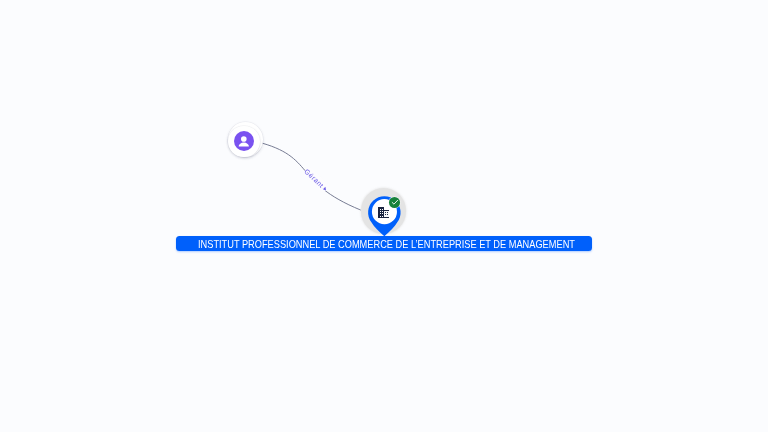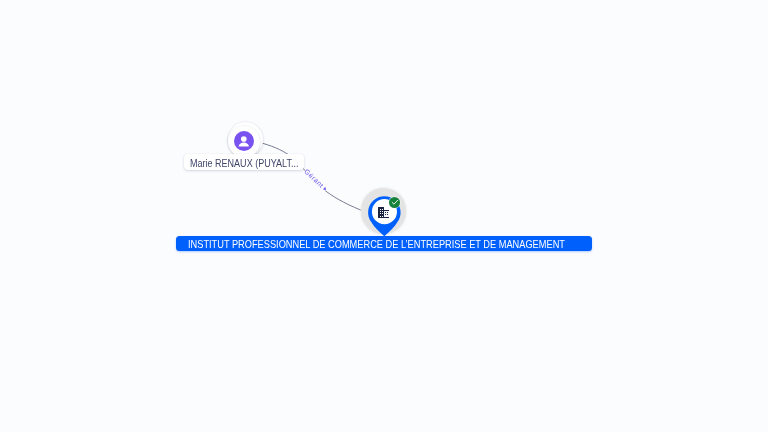--- a/index.html
+++ b/index.html
@@ -25,21 +25,21 @@
      padding:0 5.8px;height:16.2px;line-height:20.4px;}
   .person-label > span{display:inline-block;transform:scaleX(0.902);transform-origin:0 50%;
      width:108.4px;}
 
   
   .company-halo{position:absolute;border-radius:50%;background:#e4e4e4;
      box-shadow:0 0 2px 0.5px rgba(228,228,228,.8);}
   .company-pin{position:absolute;}
   .company-label{position:absolute;background:#0060fb;border-radius:3.5px;
      color:#ffffff;font-size:10.7px;white-space:nowrap;
-     padding:0 12px;line-height:16.7px;height:14.4px;width:415.6px;
+     padding:0 22px;line-height:16.7px;height:14.4px;width:415.6px;
      box-sizing:border-box;overflow:hidden;
      box-shadow:0 1px 2px rgba(0,96,251,.30);}
   .company-label > span{display:inline-block;transform:scaleX(0.864);transform-origin:0 50%;
      width:377px;}
   .edge-label{position:absolute;color:#6c5ce7;font-size:6.9px;letter-spacing:0.42px;white-space:nowrap;
      transform-origin:0 0;line-height:7.6px;
      background:rgba(252,252,254,0.94);padding:1.6px 5.5px 1.2px 0.4px;
      border-radius:1px;}
 </style>
 </head>
@@ -90,21 +90,20 @@
 
   <div class="person-node-ring" style="left:227.6px;top:121.5px;width:35.5px;height:35.5px;"></div>
   <div class="person-node" style="left:228.4px;top:125.7px;width:31.2px;height:31.2px;"></div>
   <div class="person-disc" style="left:233.8px;top:131.3px;width:20px;height:20px;">
     <svg width="20" height="20" viewBox="0 0 20 20" style="position:absolute;left:0;top:0;">
       <circle cx="9.8" cy="7.95" r="2.8" fill="#ffffff"></circle>
       <path d="M9.8,11.6 c-2.95,0 -4.8,1.95 -5.1,3.35 c-0.08,.35 .17,.6 .53,.6 h9.14 c0.36,0 .61,-.25 .53,-.6 c-0.3,-1.4 -2.15,-3.35 -5.1,-3.35 Z" fill="#ffffff"></path>
     </svg>
   </div>
 
-  <div class="person-label" style="left:184.2px;top:154.3px;"><span>Marie RENAUX (PUYALT...</span></div>
 
   <div class="edge-label" style="left:309.4px;top:166.0px;transform:rotate(43.1deg);">
     <span>Gérant</span>
   </div>
   <svg style="position:absolute;left:322.2px;top:186.2px;width:6px;height:6px;" viewBox="0 0 6 6">
     <path d="M3.4,0.7 L1.0,3.2 L4.0,4.4 Z" fill="#6c5ce7"></path>
   </svg>
 
 </div>
 

